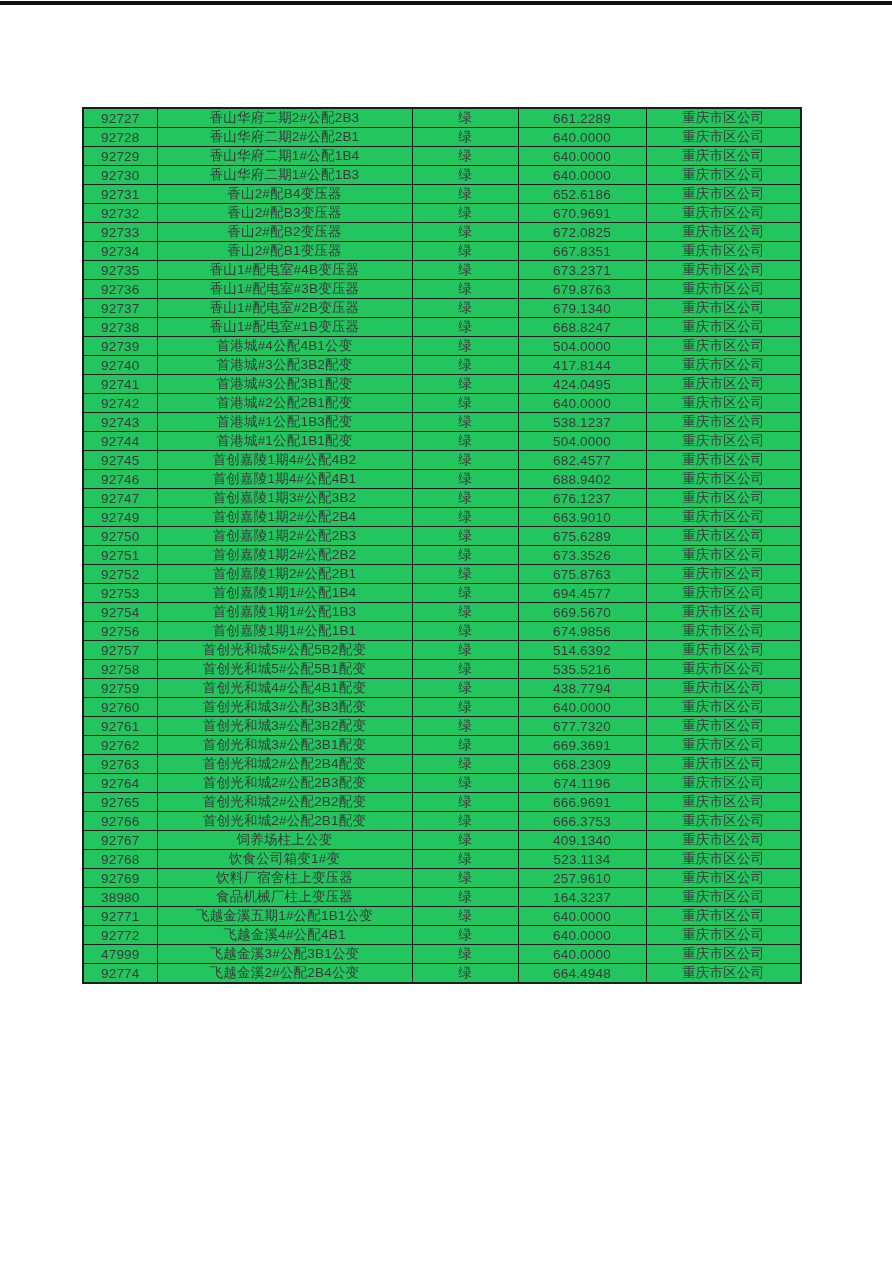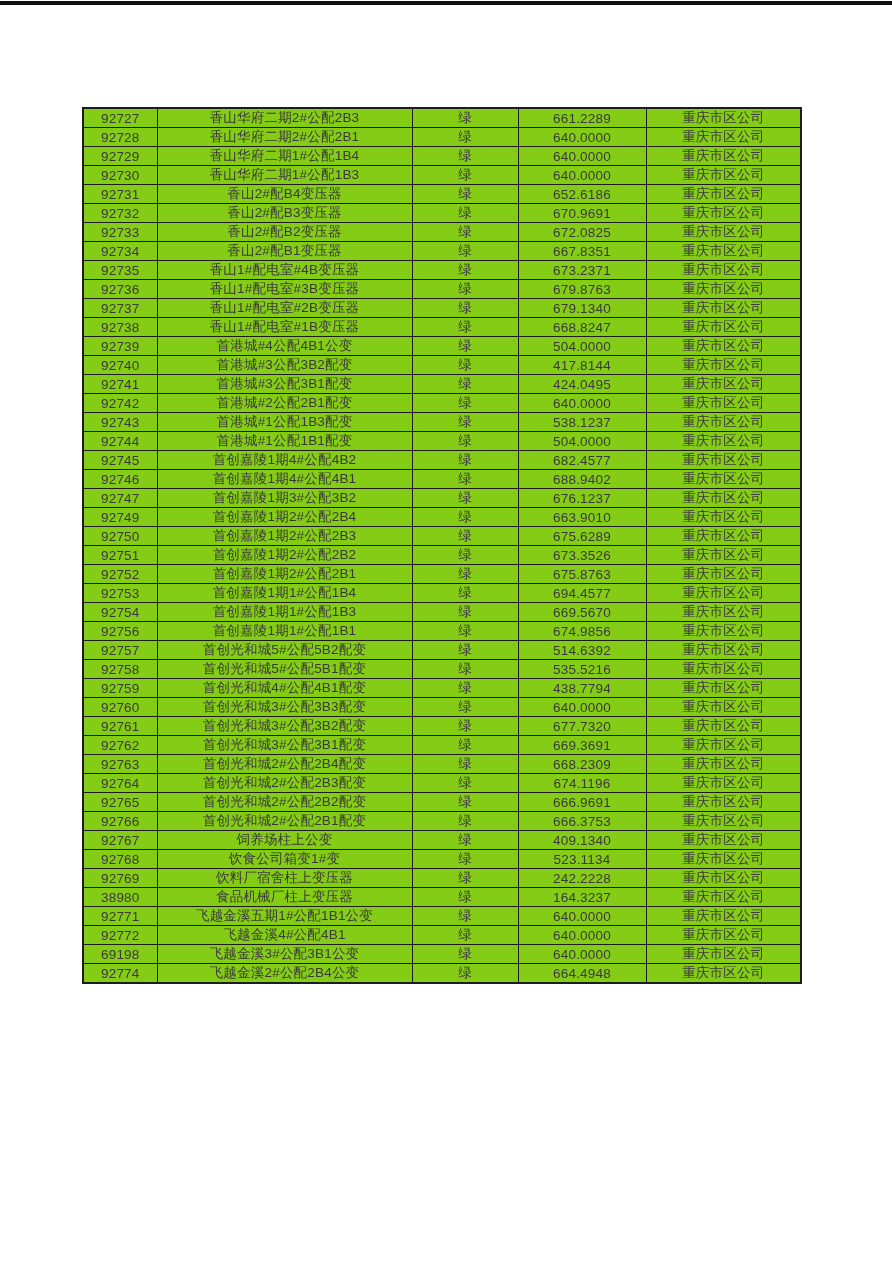--- a/index.html
+++ b/index.html
@@ -23,21 +23,21 @@
     background: #101010;
   }
   .data-table {
     position: absolute;
     left: 82px;
     top: 107px;
     width: 718px;
     height: 792px;
     border-collapse: collapse;
     table-layout: fixed;
-    background: #84cc16;
+    background: #22c55e;
   }
   .data-table td {
     border: 1px solid #1c1c1c;
     text-align: center;
     vertical-align: middle;
     font-size: 13.5px;
     color: #3a3a3a;
     padding: 0 2px;
     white-space: nowrap;
     overflow: hidden;
@@ -341,21 +341,21 @@
         <td>92768</td>
         <td>饮食公司箱变1#变</td>
         <td>绿</td>
         <td>523.1134</td>
         <td>重庆市区公司</td>
       </tr>
       <tr>
         <td>92769</td>
         <td>饮料厂宿舍柱上变压器</td>
         <td>绿</td>
-        <td>242.2228</td>
+        <td>257.9610</td>
         <td>重庆市区公司</td>
       </tr>
       <tr>
         <td>38980</td>
         <td>食品机械厂柱上变压器</td>
         <td>绿</td>
         <td>164.3237</td>
         <td>重庆市区公司</td>
       </tr>
       <tr>
@@ -366,21 +366,21 @@
         <td>重庆市区公司</td>
       </tr>
       <tr>
         <td>92772</td>
         <td>飞越金溪4#公配4B1</td>
         <td>绿</td>
         <td>640.0000</td>
         <td>重庆市区公司</td>
       </tr>
       <tr>
-        <td>69198</td>
+        <td>47999</td>
         <td>飞越金溪3#公配3B1公变</td>
         <td>绿</td>
         <td>640.0000</td>
         <td>重庆市区公司</td>
       </tr>
       <tr>
         <td>92774</td>
         <td>飞越金溪2#公配2B4公变</td>
         <td>绿</td>
         <td>664.4948</td>

